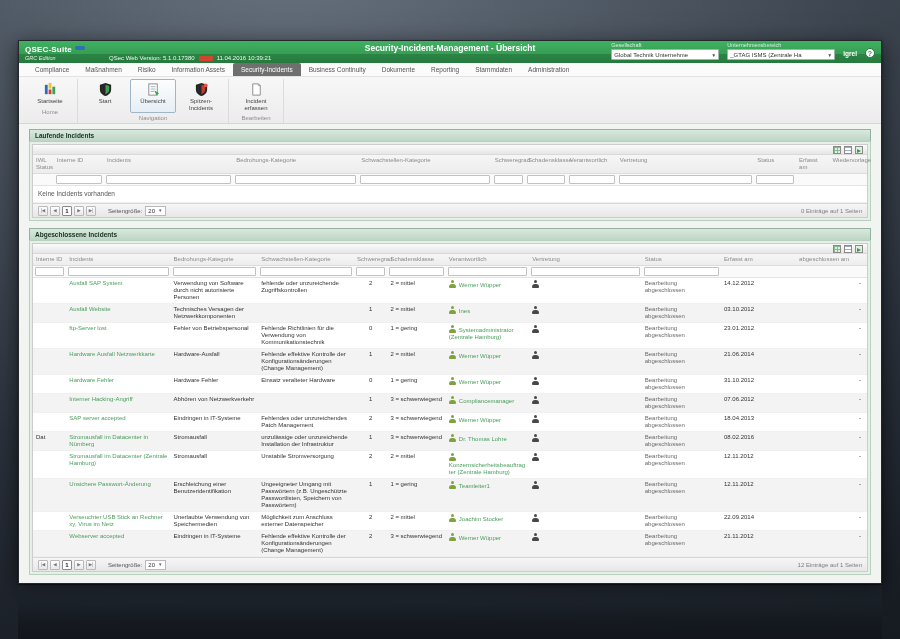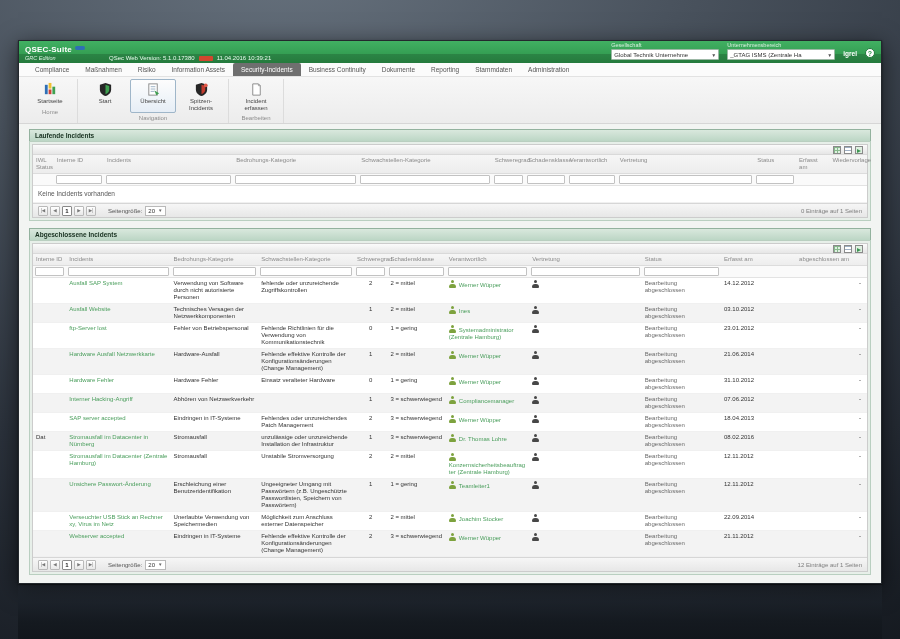--- a/index.html
+++ b/index.html
@@ -118,20 +118,21 @@
 
 <div class="stage">
   <div class="window" id="win">
 
     <div class="titlebar">
       <div class="verstrip"></div>
       <div class="brand">
         <span class="app">QSEC-Suite</span><span class="brandmark"></span>
         <span class="edition">GRC Edition</span>
       </div>
+      <div class="wtitle">Security-Incident-Management - Übersicht</div>
       <div class="vline">
         <span>QSec Web Version: 5.1.0.17380</span>
         <span class="vbadge"></span>
         <span>11.04.2016 10:39:21</span>
       </div>
       <div class="titleright">
         <div class="selwrap">
           <div class="sellabel">Gesellschaft</div>
           <div class="selbox">
             <span>Global Technik Unternehme</span>

